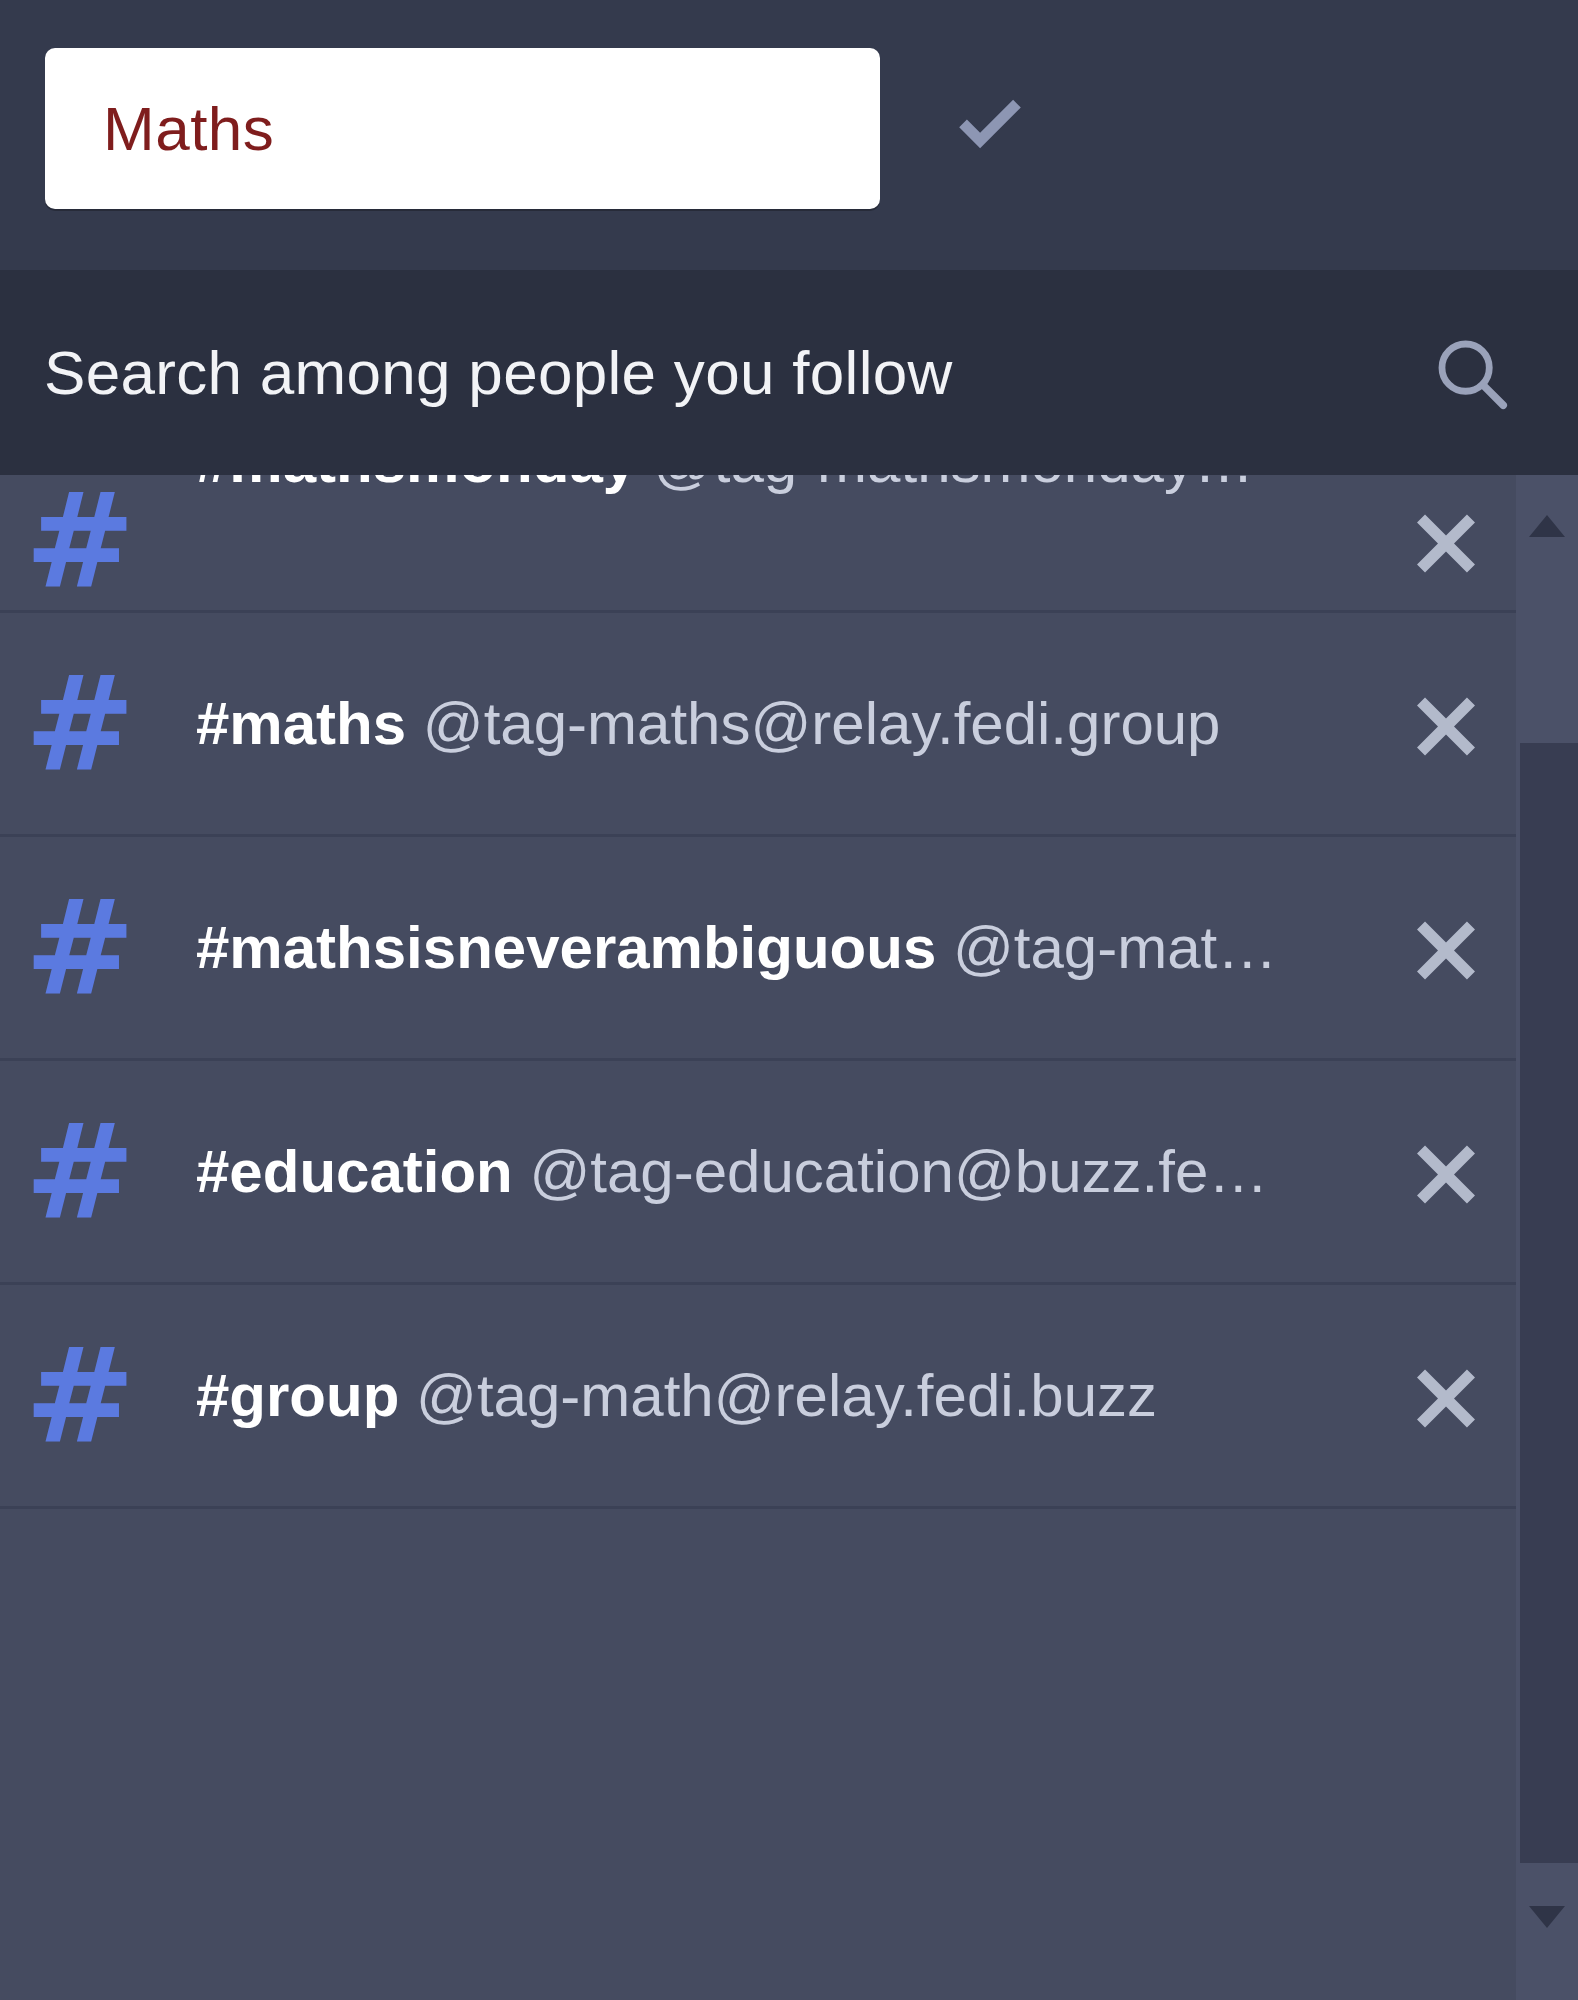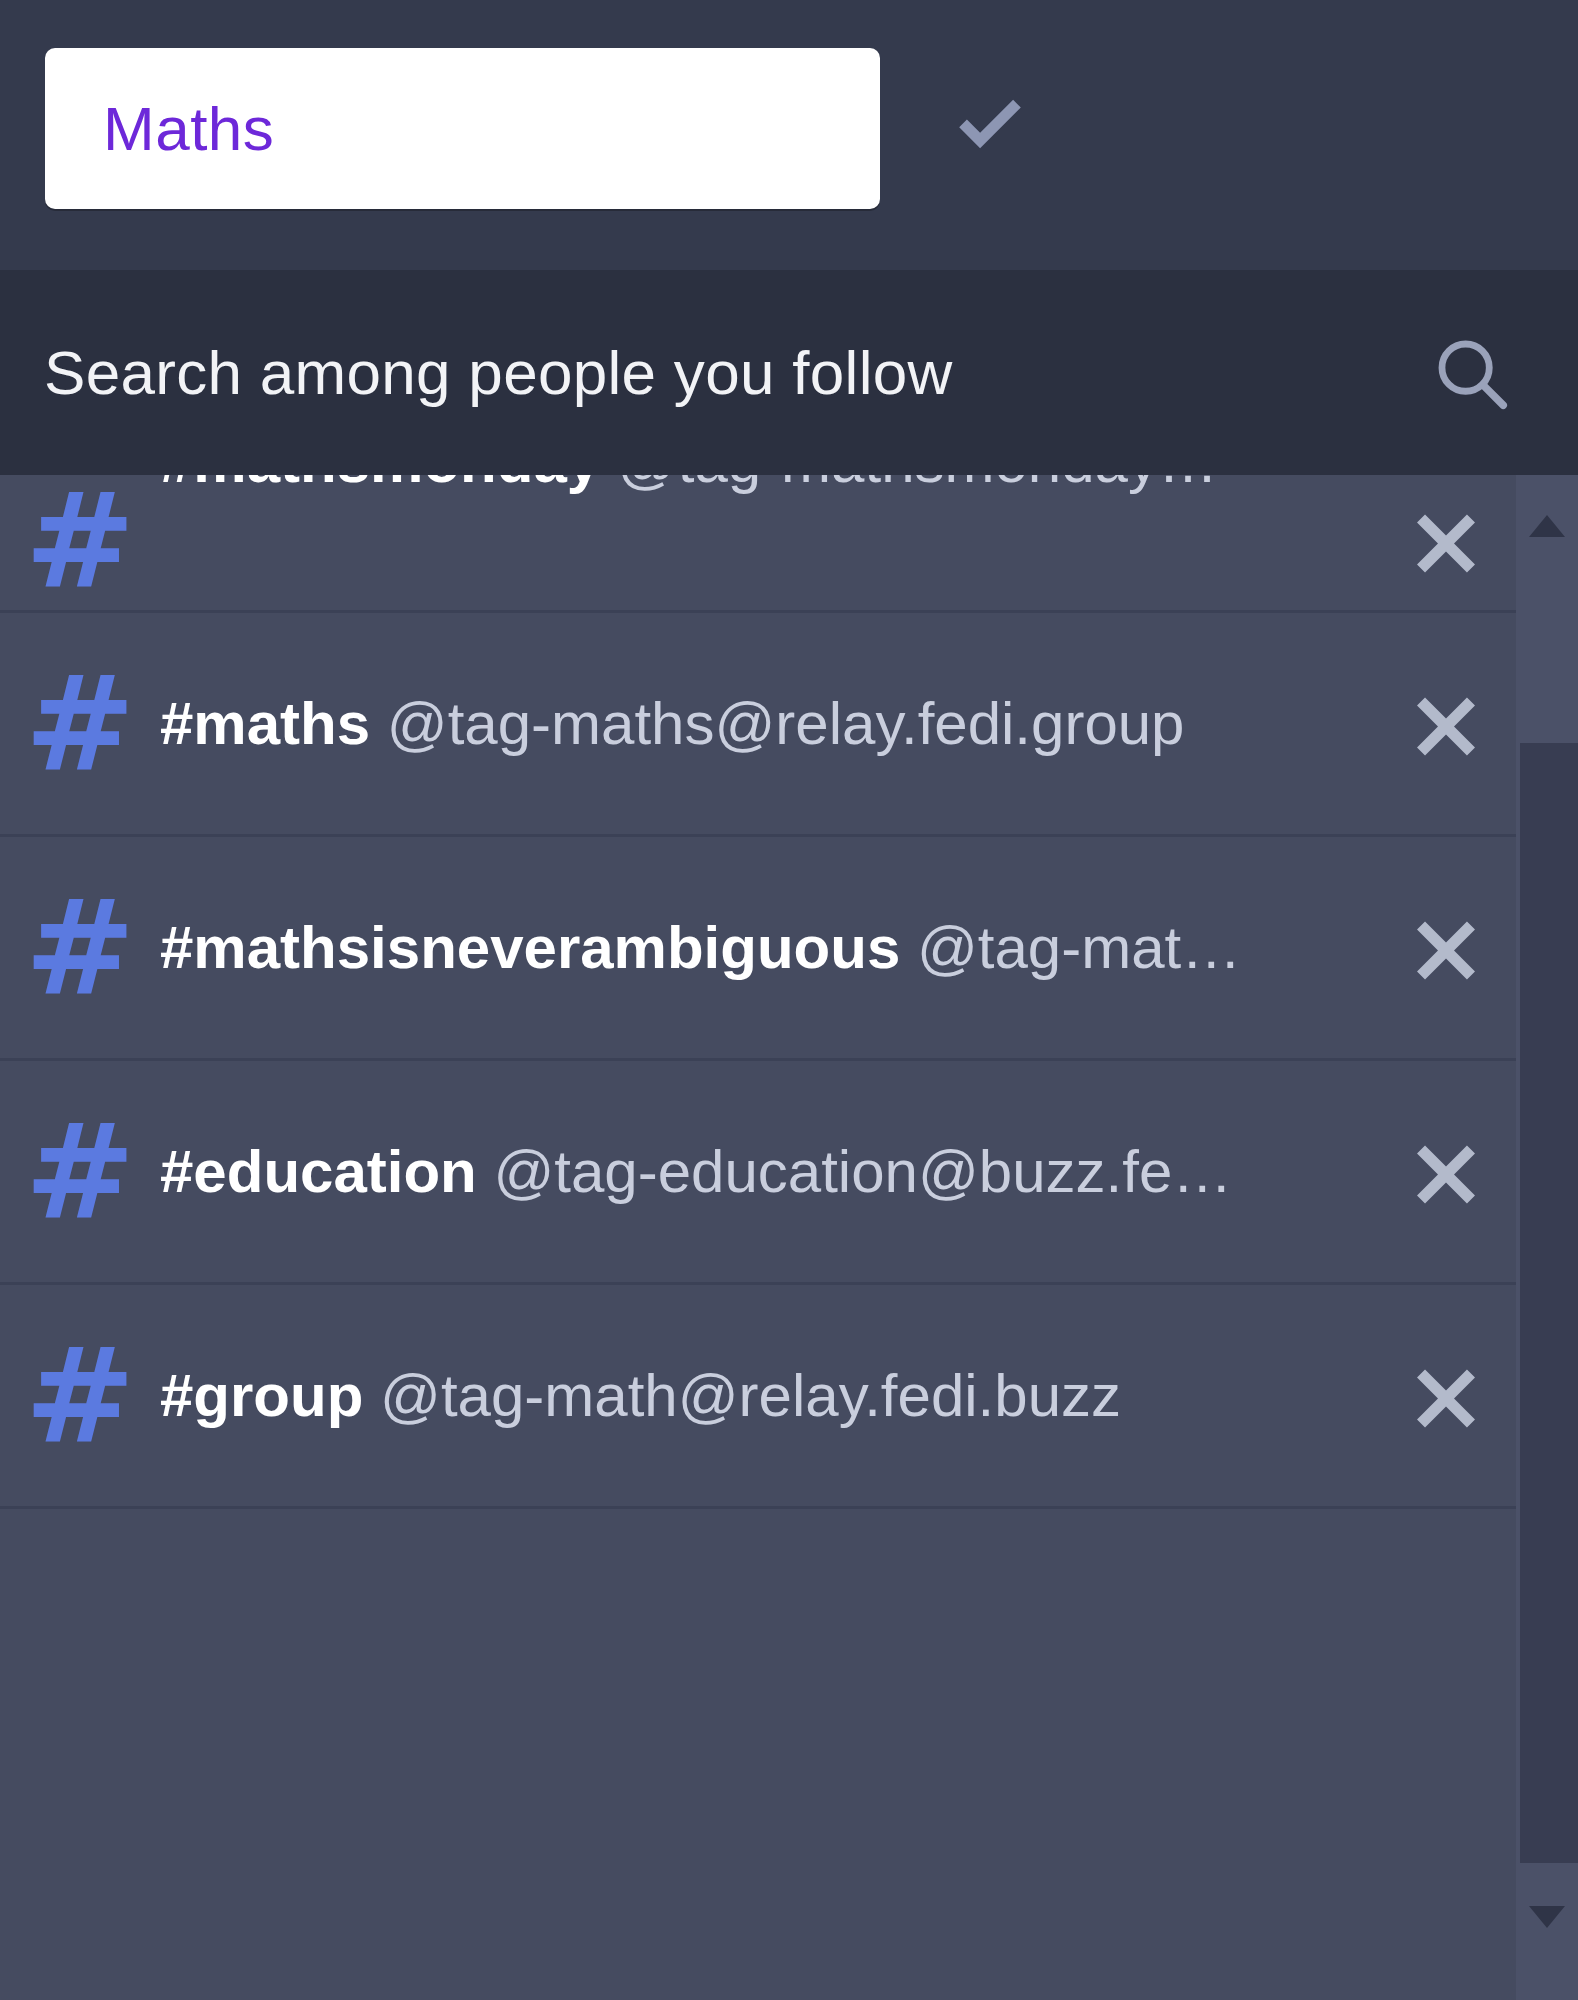--- a/index.html
+++ b/index.html
@@ -14,21 +14,21 @@
   
   .topbar {
     position: absolute; left:0; top:0; width:1578px; height:212px;
     background:#343a4d;
   }
   .name-input {
     position:absolute; left:45px; top:48px; width:835px; height:161px;
     background:#ffffff; border-radius:10px;
     display:flex; align-items:center;
     padding-left:58px;
-    font-size:62px; color:#6d28d9;
+    font-size:62px; color:#7f1d1d;
     letter-spacing:.5px;
     box-shadow: 0 2px 0 rgba(0,0,0,.25);
     overflow:hidden; white-space:nowrap;
   }
   .confirm-btn {
     position:absolute; left:940px; top:78px; width:100px; height:100px;
     display:flex; align-items:center; justify-content:center;
   }
   .confirm-btn svg { width:88px; height:88px; display:block; }
 
@@ -87,21 +87,21 @@
     content:""; position:absolute; left:14%; top:46%;
     width:10px; height:10px; border-radius:50%; background:#2a2411;
   }
 
   .row-text {
     flex:1; min-width:0;
     font-size:60px; line-height:1.1;
     white-space:nowrap; overflow:hidden;
     padding-right:18px;
   }
-  .row-title { color:#ffffff; font-weight:bold; }
+  .row-title { color:#ffffff; font-weight:bold;margin-left:36px; }
   .row-handle { color:#c9cedd; font-weight:normal; }
 
   .remove-btn {
     width:140px; min-width:140px; height:224px;
     display:flex; align-items:center; justify-content:center;
   }
   .remove-btn svg { width:74px; height:74px; display:block; }
 
   
   .scrollbar {

